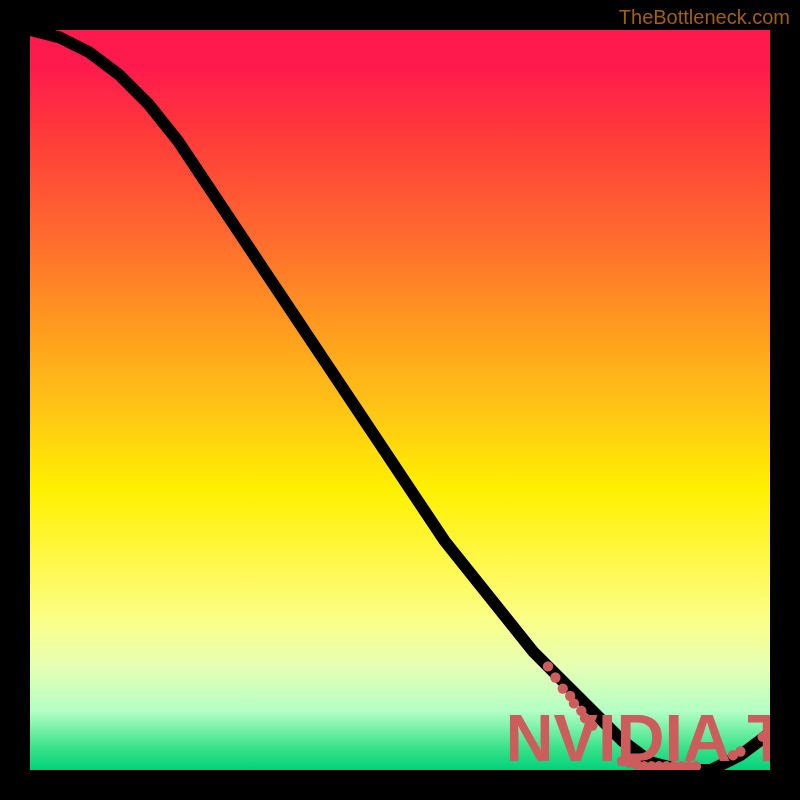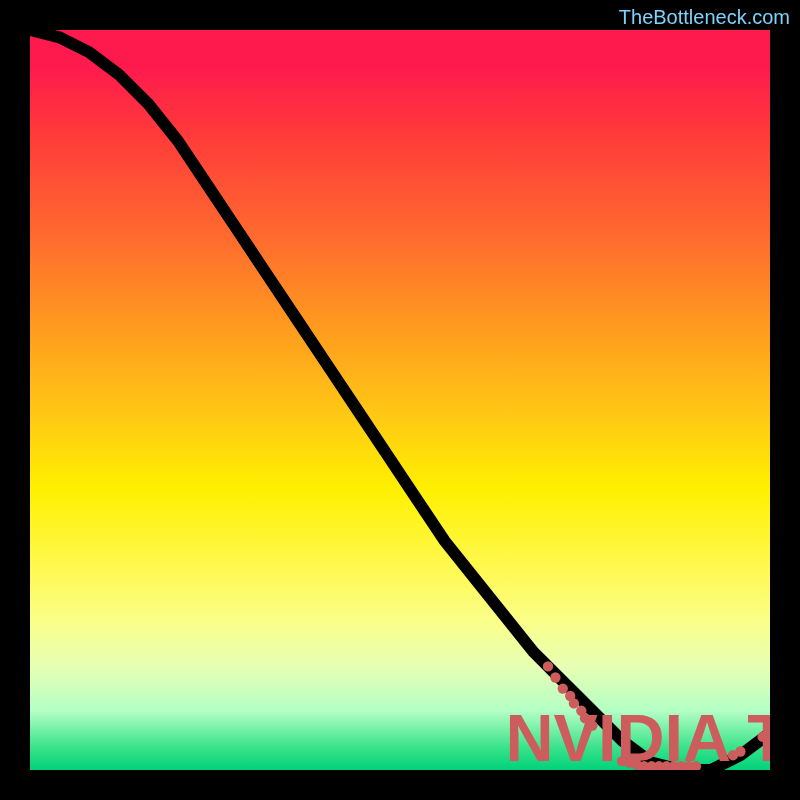--- a/index.html
+++ b/index.html
@@ -8,21 +8,21 @@
     height: 800px;
     background: #000;
     position: relative;
     font-family: Arial, Helvetica, sans-serif;
     overflow: hidden;
   }
   .watermark {
     position: absolute;
     top: 6px;
     right: 10px;
-    color: #7dd3fc;
+    color: #a16207;
     font-size: 20px;
     z-index: 10;
   }
   .plot {
     position: absolute;
     left: 30px;
     top: 30px;
     width: 740px;
     height: 740px;
     background: linear-gradient(to bottom,

